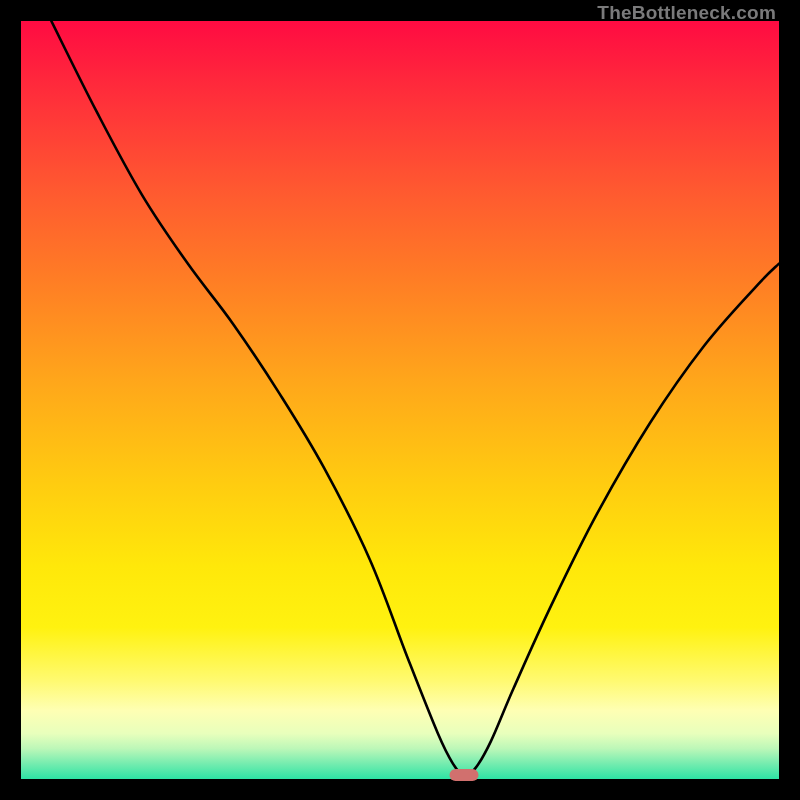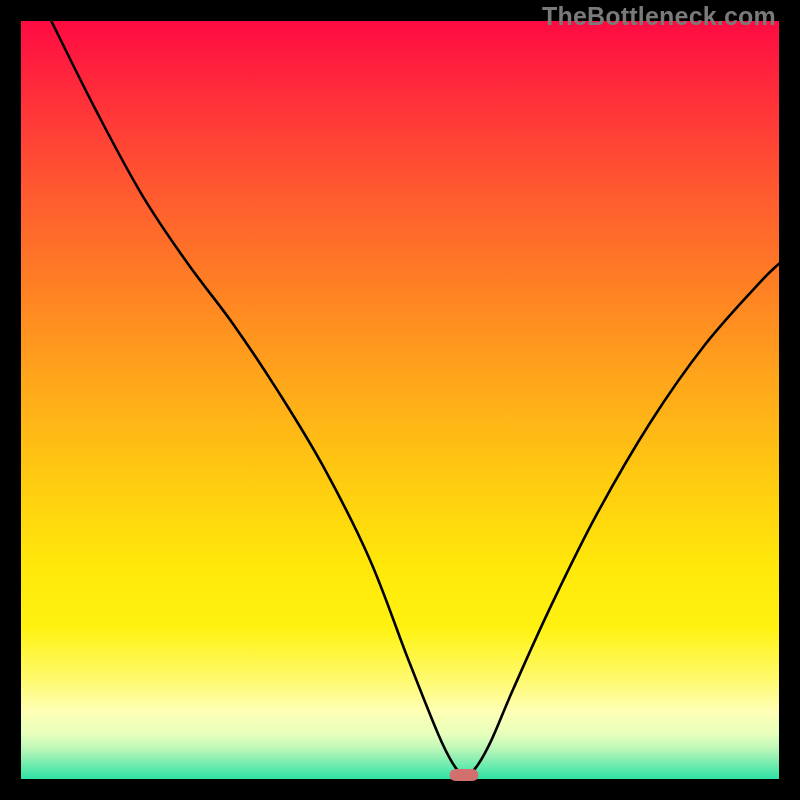--- a/index.html
+++ b/index.html
@@ -36,21 +36,21 @@
       #bcf7b8 96%,
       #74ecaf 98%,
       #2de3a4 100%
     );
   }
   .watermark {
     position: absolute;
     top: 2px;
     right: 24px;
     font-family: Arial, Helvetica, sans-serif;
-    font-size: 25px;
+    font-size: 19px;
     font-weight: 600;
     color: #7a7a7b;
     letter-spacing: 0.2px;
   }
   svg.curve {
     position: absolute;
     left: 0;
     top: 0;
     width: 758px;
     height: 758px;

